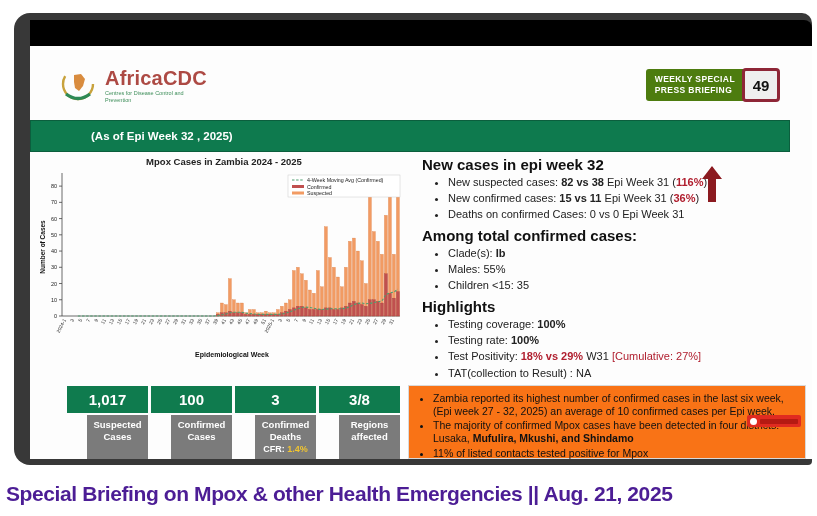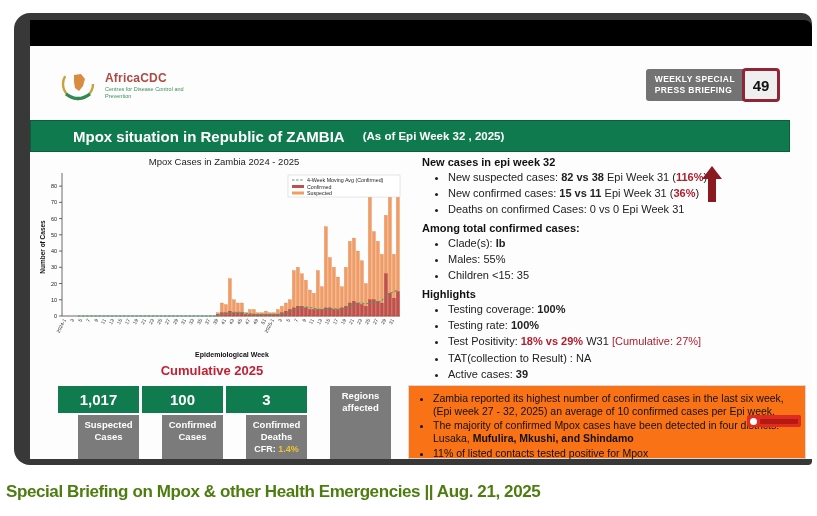--- a/index.html
+++ b/index.html
@@ -7,66 +7,66 @@
   #stage{position:relative;width:817px;height:516px;background:#fff;overflow:hidden;}
 
   
   .frame{position:absolute;left:14px;top:13px;width:798px;height:452px;background:#383838;border-radius:16px 10px 4px 16px;}
   .slide-wrap{position:absolute;left:16px;top:7px;right:0;bottom:6px;overflow:hidden;border-radius:0 8px 0 0;}
   .topbar{height:26px;background:#000;}
   .slide{position:relative;background:#fdfdfd;height:calc(100% - 26px);}
 
   
   .logo-block{position:absolute;left:28px;top:18px;display:flex;align-items:center;gap:7px;}
-  .logo-text .brand{font-size:12px;font-weight:bold;color:#ad4a44;letter-spacing:.2px;line-height:1;}
+  .logo-text .brand{font-size:20px;font-weight:bold;color:#ad4a44;letter-spacing:.2px;line-height:1;}
   .logo-text .sub{font-size:5.5px;color:#3e8e5a;line-height:1.25;margin-top:2px;width:90px;}
 
   
   .badge{position:absolute;right:32px;top:22px;display:flex;align-items:center;}
-  .badge-maroon{background:#737373;color:#fff;font-weight:bold;font-size:8.5px;line-height:1.3;padding:5px 9px;border-radius:3px 0 0 3px;letter-spacing:.4px;}
+  .badge-maroon{background:#4d7c0f;color:#fff;font-weight:bold;font-size:8.5px;line-height:1.3;padding:5px 9px;border-radius:3px 0 0 3px;letter-spacing:.4px;}
   .badge-num{background:#efefef;border:3px solid #8e2637;border-radius:4px;width:32px;height:28px;display:flex;align-items:center;justify-content:center;font-size:15px;font-weight:bold;color:#111;margin-left:-2px;}
 
   
   .green-bar{position:absolute;left:0;top:74px;width:760px;height:32px;background:#0e7a4e;border:1px solid #0b5e3d;box-sizing:border-box;display:flex;align-items:center;padding-left:42px;}
   .green-bar .t1{color:#fff;font-weight:bold;font-size:15px;}
   .green-bar .t2{color:#fff;font-weight:bold;font-size:11.5px;margin-left:6px;padding-left:12px;}
 
   
   .chart-block{position:absolute;left:8px;top:110px;width:372px;}
-  .chart-title{text-align:center;font-size:9.5px;font-weight:normal;color:#222;margin-bottom:1px;}
+  .chart-title{text-align:center;font-size:9.5px;font-weight:bold;color:#222;margin-bottom:1px;}
 
   
   .cumulative-title{position:absolute;left:30px;top:317px;width:304px;text-align:center;color:#c22033;font-weight:bold;font-size:13px;}
-  .stats-table{position:absolute;left:28px;top:340px;width:333px;display:grid;grid-template-columns:1fr 1fr 1fr 1fr;gap:3px;}
+  .stats-table{position:absolute;left:37px;top:340px;width:333px;display:grid;grid-template-columns:1fr 1fr 1fr 1fr;gap:3px;}
   .stat-col{display:flex;flex-direction:column;gap:2px;}
   .stat-value{background:#0f7b4e;color:#fff;font-weight:bold;font-size:15px;text-align:center;padding:5px 0;}
   .stat-label{background:#7b7b7b;color:#fff;font-weight:bold;font-size:9.5px;text-align:center;padding:4px 2px;flex:1;line-height:1.3;margin-left:20px;}
   .stat-sub{font-size:9px;}
   .stat-sub .cfr-val{color:#f0c430;}
 
   
   .right-panel{position:absolute;left:392px;top:110px;width:388px;font-size:11px;color:#222;}
-  .right-panel h4{margin:0 0 1px 0;font-size:11px;color:#111;}
+  .right-panel h4{margin:0 0 1px 0;font-size:15px;color:#111;}
   .right-panel ul{margin:0 0 5px 0;padding-left:26px;}
   .right-panel li{margin:1.5px 0;line-height:1.35;}
   .seg-b{font-weight:bold;}
   .seg-red{color:#b01e2e;}
   .seg-redbold{color:#b01e2e;font-weight:bold;}
   .up-arrow{position:absolute;left:280px;top:10px;}
 
   
   .notes-box{position:absolute;left:378px;top:339px;width:398px;height:74px;background:#f97316;border:1px solid #d9d9d9;box-sizing:border-box;padding:5px 6px 3px 2px;font-size:10.5px;color:#111;}
   .notes-box ul{margin:0;padding-left:22px;}
   .notes-box li{margin:1px 0;line-height:1.25;}
   .overlay-badge{position:absolute;left:338px;top:29px;width:54px;height:12px;background:#e02b20;border-radius:2px;display:flex;align-items:center;padding:0 3px;box-sizing:border-box;gap:3px;}
   .overlay-badge .dot{width:7px;height:7px;background:#fff;border-radius:50%;}
   .overlay-badge .bar{flex:1;height:5px;background:#b51a12;border-radius:1px;}
 
   
-  .caption{position:absolute;left:6px;top:482px;font-size:17px;font-weight:bold;color:#4d7c0f;letter-spacing:-0.4px;white-space:nowrap;}
+  .caption{position:absolute;left:6px;top:482px;font-size:21px;font-weight:bold;color:#4c1d95;letter-spacing:-0.4px;white-space:nowrap;}
 </style>
 </head>
 <body>
 
 <div id="stage">
 
   <div class="frame">
     <div class="slide-wrap">
       <div class="topbar"></div>
 
@@ -88,21 +88,20 @@
 
         <div class="badge">
           <div class="badge-maroon">
             <div>WEEKLY SPECIAL</div>
             <div>PRESS BRIEFING</div>
           </div>
           <div class="badge-num">49</div>
         </div>
 
         <div class="green-bar">
-          <span class="t1">Mpox situation in Republic of ZAMBIA</span>
           <span class="t2">(As of Epi Week 32 , 2025)</span>
         </div>
 
         <div class="chart-block">
           <div class="chart-title">Mpox Cases in Zambia 2024 - 2025</div>
           <svg id="chart-svg" width="372" height="192" viewBox="0 0 372 192">
               <line x1="24" y1="148" x2="362" y2="148" stroke="#444" stroke-width="0.8"></line>
               <line x1="24" y1="5" x2="24" y2="148" stroke="#444" stroke-width="0.8"></line>
               <line x1="21" x2="24" y1="148" y2="148" stroke="#444" stroke-width="0.8"></line>
               <text x="19" y="150" font-size="5.5" text-anchor="end" fill="#222">0</text>
@@ -262,41 +261,41 @@
               <rect x="250" y="7" width="112" height="22" fill="#fff" stroke="#ccc" stroke-width="0.5"></rect>
               <line x1="254" y1="12" x2="266" y2="12" stroke="#4e9e6f" stroke-width="1.1" stroke-dasharray="2.5 1.6"></line>
               <text x="269" y="14" font-size="5.3" fill="#222">4-Week Moving Avg (Confirmed)</text>
               <rect x="254" y="17" width="12" height="3" fill="#c0504f"></rect>
               <text x="269" y="20.5" font-size="5.3" fill="#222">Confirmed</text>
               <rect x="254" y="23.5" width="12" height="3" fill="#f29b63"></rect>
               <text x="269" y="27" font-size="5.3" fill="#222">Suspected</text>
             </svg>
         </div>
 
-        <div class="cumulative-title">Cumulative 2025</div>
         <div class="stats-table">
           <div class="stat-col">
             <div class="stat-value">1,017</div>
             <div class="stat-label">Suspected Cases</div>
           </div>
           <div class="stat-col">
             <div class="stat-value">100</div>
             <div class="stat-label">Confirmed Cases</div>
           </div>
           <div class="stat-col">
             <div class="stat-value">3</div>
             <div class="stat-label">
               <span>Confirmed Deaths</span>
               <div class="stat-sub">
                 <span>CFR:</span>
                 <span class="cfr-val">1.4%</span>
               </div>
             </div>
           </div>
           <div class="stat-col">
+            <div class="stat-value">3/8</div>
             <div class="stat-label">Regions affected</div>
           </div>
         </div>
 
         <div class="right-panel">
           <span class="up-arrow">
             <svg width="20" height="36" viewBox="0 0 20 36">
                 <path d="M10 0 L20 13 H14 V36 H6 V13 H0 Z" fill="#8b1a20"></path>
               </svg>
           </span>

